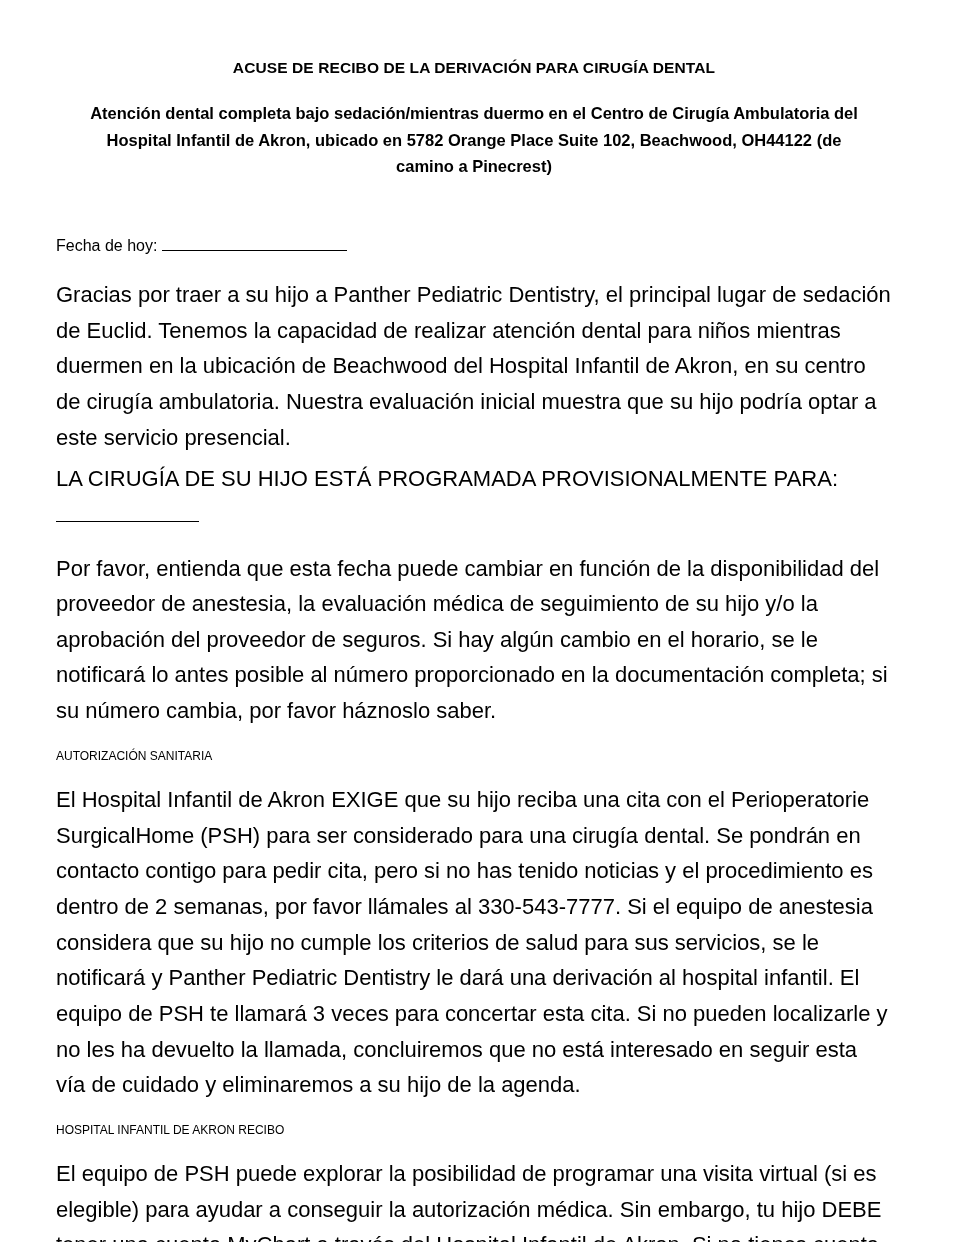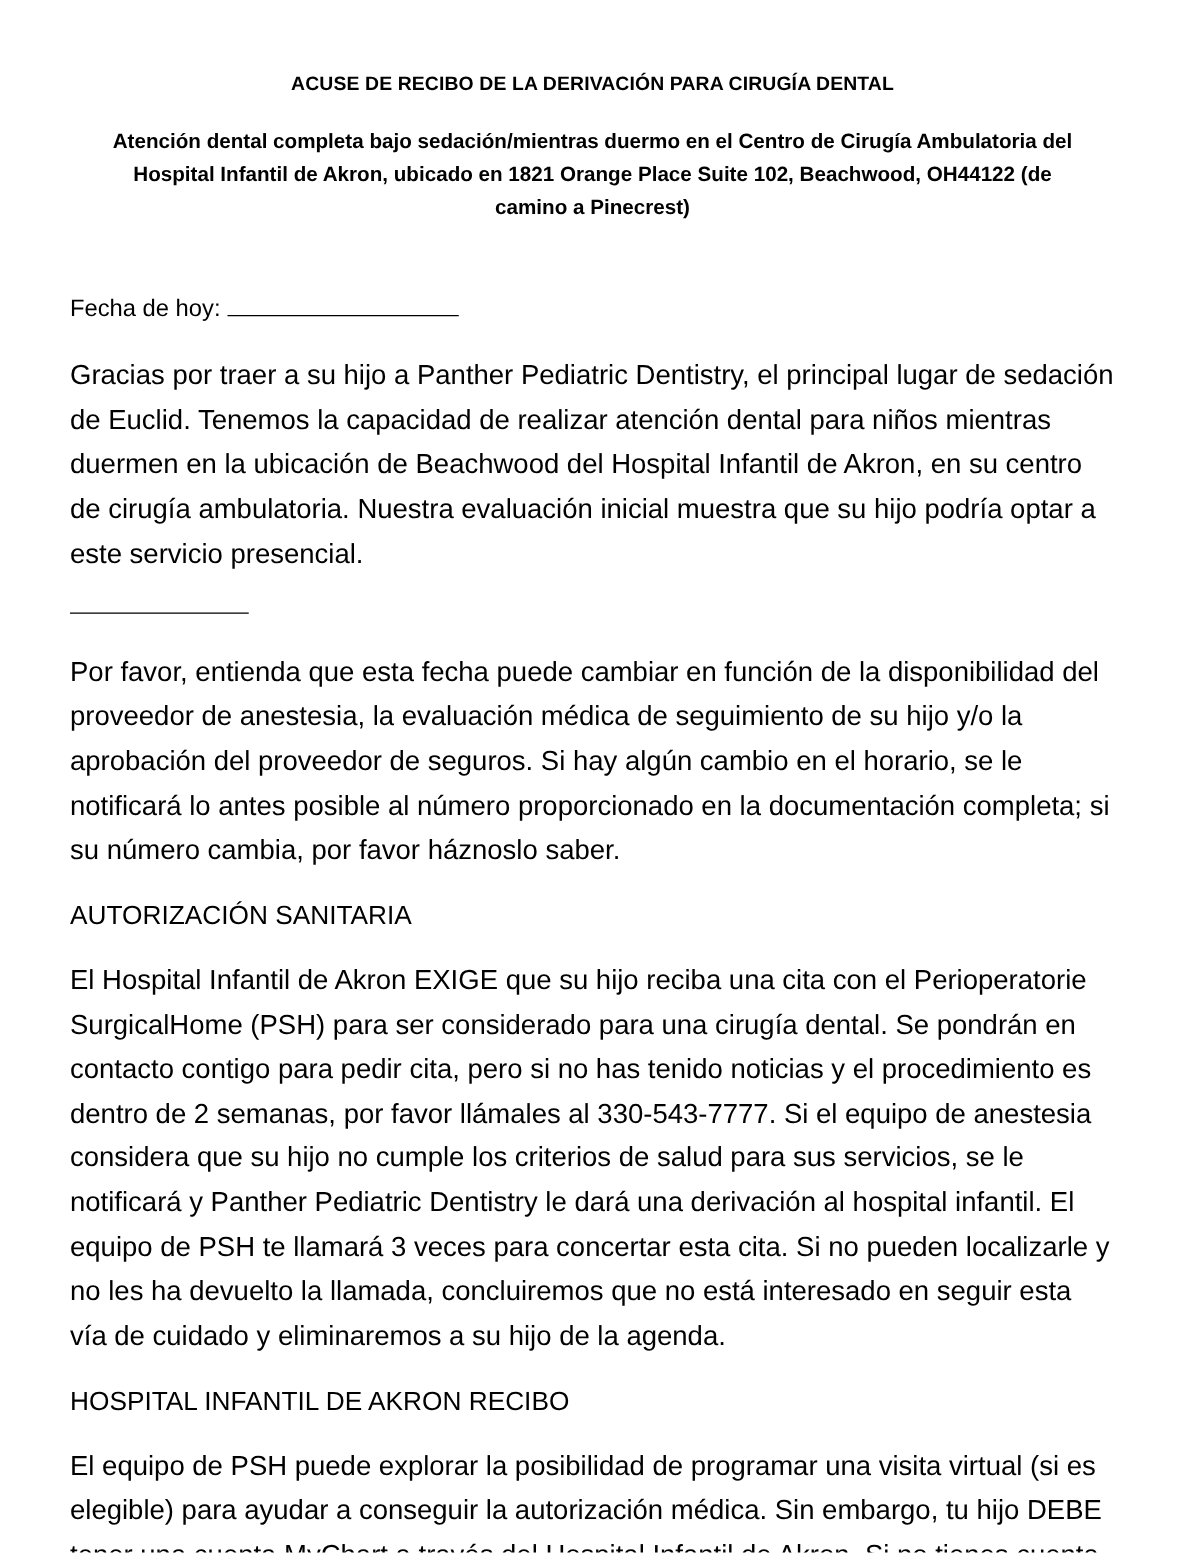--- a/index.html
+++ b/index.html
@@ -34,35 +34,35 @@
     text-align: center;
     font-weight: bold;
     font-size: 16.5px;
     line-height: 1.6;
     margin: 22px 34px 0 34px;
   }
   .body-block {
     margin-top: 54px;
   }
   p.line {
-    font-size: 19px;
+    font-size: 16px;
     line-height: 1.62;
     margin: 0 0 18px 0;
     text-align: left;
   }
   .para {
     font-size: 22px;
     line-height: 1.62;
     margin: 0 0 18px 0;
   }
   .para-compact {
     margin-bottom: 6px;
   }
   .heading-plain {
-    font-size: 21px;
+    font-size: 12px;
     line-height: 1.62;
     margin: 0 0 16px 0;
   }
   .blank-fill {
     display: inline-block;
     border-bottom: 1.4px solid #000;
     height: 0.95em;
     vertical-align: baseline;
   }
   .fill-date { width: 185px; }
@@ -79,33 +79,34 @@
     display: block;
   }
 </style>
 </head>
 <body>
 
 <div class="page">
 
   <h1 class="doc-title">ACUSE DE RECIBO DE LA DERIVACIÓN PARA CIRUGÍA DENTAL</h1>
 
-  <div class="subtitle">Atención dental completa bajo sedación/mientras duermo en el Centro de Cirugía Ambulatoria del Hospital Infantil de Akron, ubicado en 1821 Orange Place Suite 102, Beachwood, OH44122 (de camino a Pinecrest)</div>
+  <div class="subtitle">Atención dental completa bajo sedación/mientras duermo en el Centro de Cirugía Ambulatoria del Hospital Infantil de Akron, ubicado en 5782 Orange Place Suite 102, Beachwood, OH44122 (de camino a Pinecrest)</div>
 
   <div class="body-block">
 
     <p class="line">
       <span>Fecha de hoy:</span>
       <span class="blank-fill fill-date"></span>
     </p>
 
 
     <p class="para para-compact">Gracias por traer a su hijo a Panther Pediatric Dentistry, el principal lugar de sedación de Euclid. Tenemos la capacidad de realizar atención dental para niños mientras duermen en la ubicación de Beachwood del Hospital Infantil de Akron, en su centro de cirugía ambulatoria. Nuestra evaluación inicial muestra que su hijo podría optar a este servicio presencial.</p>
 
     <p class="para">
+      <span>LA CIRUGÍA DE SU HIJO ESTÁ PROGRAMADA PROVISIONALMENTE PARA:</span>
       <span class="blank-fill fill-sched"></span>
     </p>
 
     <p class="para">Por favor, entienda que esta fecha puede cambiar en función de la disponibilidad del proveedor de anestesia, la evaluación médica de seguimiento de su hijo y/o la aprobación del proveedor de seguros. Si hay algún cambio en el horario, se le notificará lo antes posible al número proporcionado en la documentación completa; si su número cambia, por favor háznoslo saber.</p>
 
     <p class="heading-plain">AUTORIZACIÓN SANITARIA</p>
 
     <p class="para">
       <span>El Hospital Infantil de Akron EXIGE que su hijo reciba una cita con el Perioperatorie SurgicalHome (PSH) para ser considerado para una cirugía dental. Se pondrán en contacto contigo para pedir cita, pero si no has tenido noticias y el procedimiento es dentro de 2 semanas, por favor llámales al </span><b>330-543-7777</b><span>. Si el equipo de anestesia considera que su hijo no cumple los criterios de salud para sus servicios, se le notificará y Panther Pediatric Dentistry le dará una derivación al hospital infantil. El equipo de PSH te llamará 3 veces para concertar esta cita. Si no pueden localizarle y no les ha devuelto la llamada, concluiremos que no está interesado en seguir esta vía de cuidado y eliminaremos a su hijo de la agenda.</span>
     </p>

